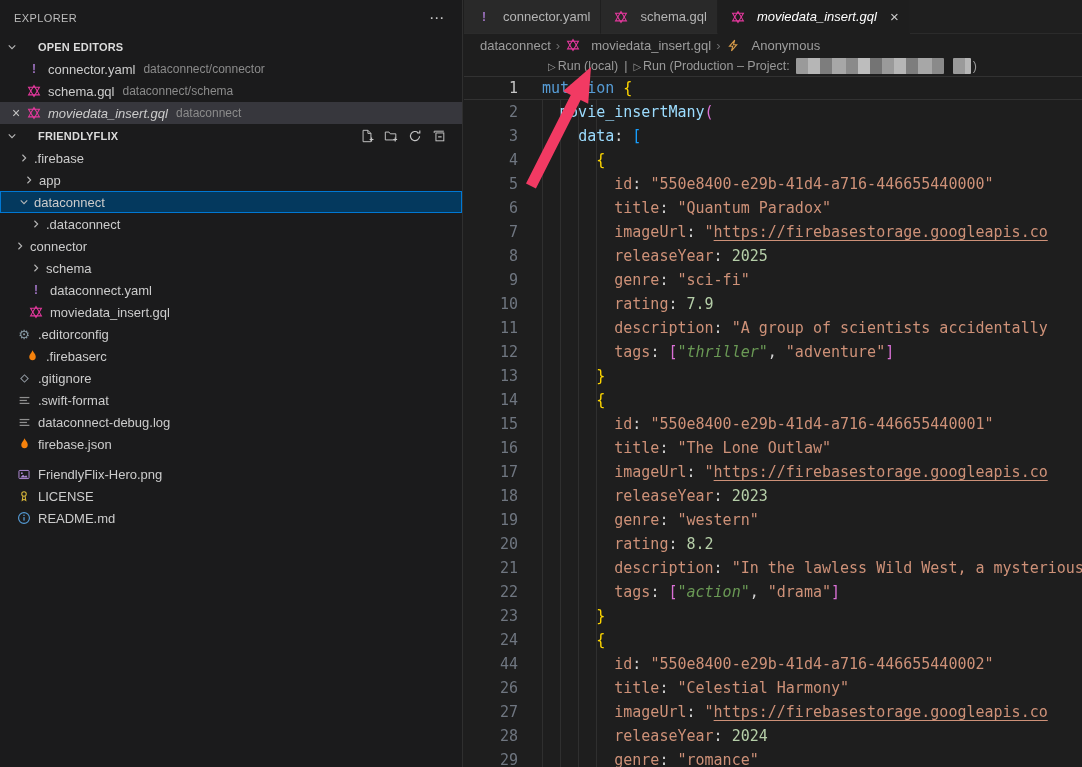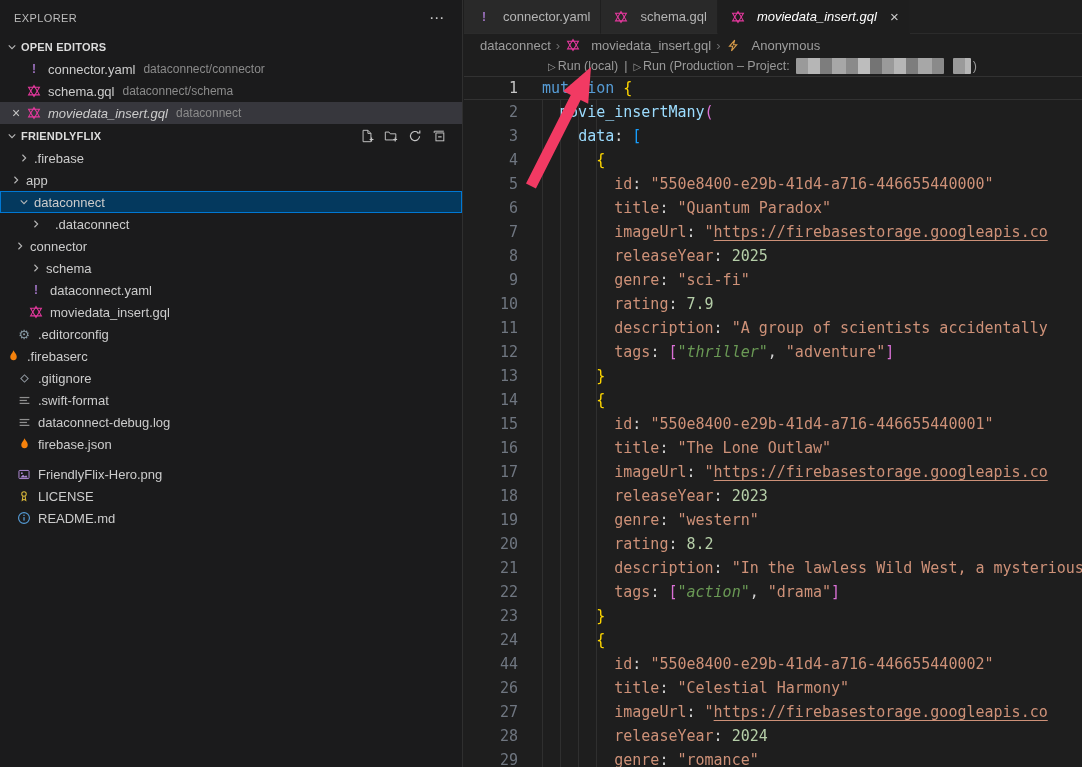--- a/index.html
+++ b/index.html
@@ -14,21 +14,21 @@
   
   #sidebar {
     position:absolute; left:0; top:0; width:463px; height:767px;
     background:#1b1b1c; border-right:1px solid #2f2f2f; overflow:hidden;
   }
   .explorer-title-row { height:35px; display:flex; align-items:center; padding:0 14px; }
   .explorer-title { font-size:11px; letter-spacing:.4px; color:#bdbdbd; }
   .spacer { flex:1; }
   .kebab { color:#c5c5c5; font-size:15px; cursor:pointer; padding:0 4px; }
   .section-header {
-    height:23px; display:flex; align-items:center; gap:1px; padding:0 4px;
+    height:23px; display:flex; align-items:center; gap:18px; padding:0 4px;
     font-size:11px; font-weight:bold; color:#dcdcdc; letter-spacing:.2px; cursor:pointer;
   }
   .chev { width:16px; height:16px; display:inline-flex; align-items:center; justify-content:center; flex:none; }
   .chev svg { transition:none; }
   .chev.open svg { transform:rotate(90deg); }
   .hdr-actions { display:flex; align-items:center; gap:10px; padding-right:12px; }
   .hdr-actions .abtn { display:inline-flex; cursor:pointer; }
   .row {
     height:22px; display:flex; align-items:center; cursor:pointer;
     white-space:nowrap; overflow:hidden;
@@ -180,37 +180,37 @@
     </div>
     <div id="file-tree">
         <div class="row tree-row" style="padding-left: 16px;">
           <span class="chev">
             <svg width="10" height="10" viewBox="0 0 16 16" fill="none" stroke="#b8b8b8" stroke-width="1.7">
               <path d="M5.5 2.8l5.2 5.2-5.2 5.2"></path>
             </svg>
           </span>
           <span class="name">.firebase</span>
         </div>
-        <div class="row tree-row" style="padding-left: 8px;">
+        <div class="row tree-row" style="padding-left: 21px;">
           <span class="chev">
             <svg width="10" height="10" viewBox="0 0 16 16" fill="none" stroke="#b8b8b8" stroke-width="1.7">
               <path d="M5.5 2.8l5.2 5.2-5.2 5.2"></path>
             </svg>
           </span>
           <span class="name">app</span>
         </div>
         <div class="row tree-row selected" style="padding-left: 16px;">
           <span class="chev open">
             <svg width="10" height="10" viewBox="0 0 16 16" fill="none" stroke="#b8b8b8" stroke-width="1.7">
               <path d="M5.5 2.8l5.2 5.2-5.2 5.2"></path>
             </svg>
           </span>
           <span class="name">dataconnect</span>
         </div>
-        <div class="row tree-row" style="padding-left: 28px; gap: 9px;">
+        <div class="row tree-row" style="padding-left: 28px;">
           <span class="chev">
             <svg width="10" height="10" viewBox="0 0 16 16" fill="none" stroke="#b8b8b8" stroke-width="1.7">
               <path d="M5.5 2.8l5.2 5.2-5.2 5.2"></path>
             </svg>
           </span>
           <span class="name">.dataconnect</span>
         </div>
         <div class="row tree-row" style="padding-left: 12px;">
           <span class="chev">
             <svg width="10" height="10" viewBox="0 0 16 16" fill="none" stroke="#b8b8b8" stroke-width="1.7">
@@ -241,21 +241,21 @@
             </svg>
           </span>
           <span class="name">moviedata_insert.gql</span>
         </div>
         <div class="row tree-row" style="padding-left: 16px;">
           <span class="fi">
             <span class="ic-gear">⚙</span>
           </span>
           <span class="name">.editorconfig</span>
         </div>
-        <div class="row tree-row" style="padding-left: 5px;">
+        <div class="row tree-row" style="padding-left: 24px;">
           <span class="fi">
             <svg viewBox="0 0 16 16" width="13" height="14">
               <path d="M8 1C8.8 3.8 12 5.4 12 9a4 4.2 0 0 1-8 0C4 6.2 6.8 4.6 8 1Z" fill="#f6820c"></path>
             </svg>
           </span>
           <span class="name">.firebaserc</span>
         </div>
         <div class="row tree-row" style="padding-left: 16px;">
           <span class="fi">
             <svg viewBox="0 0 16 16" width="13" height="13">

